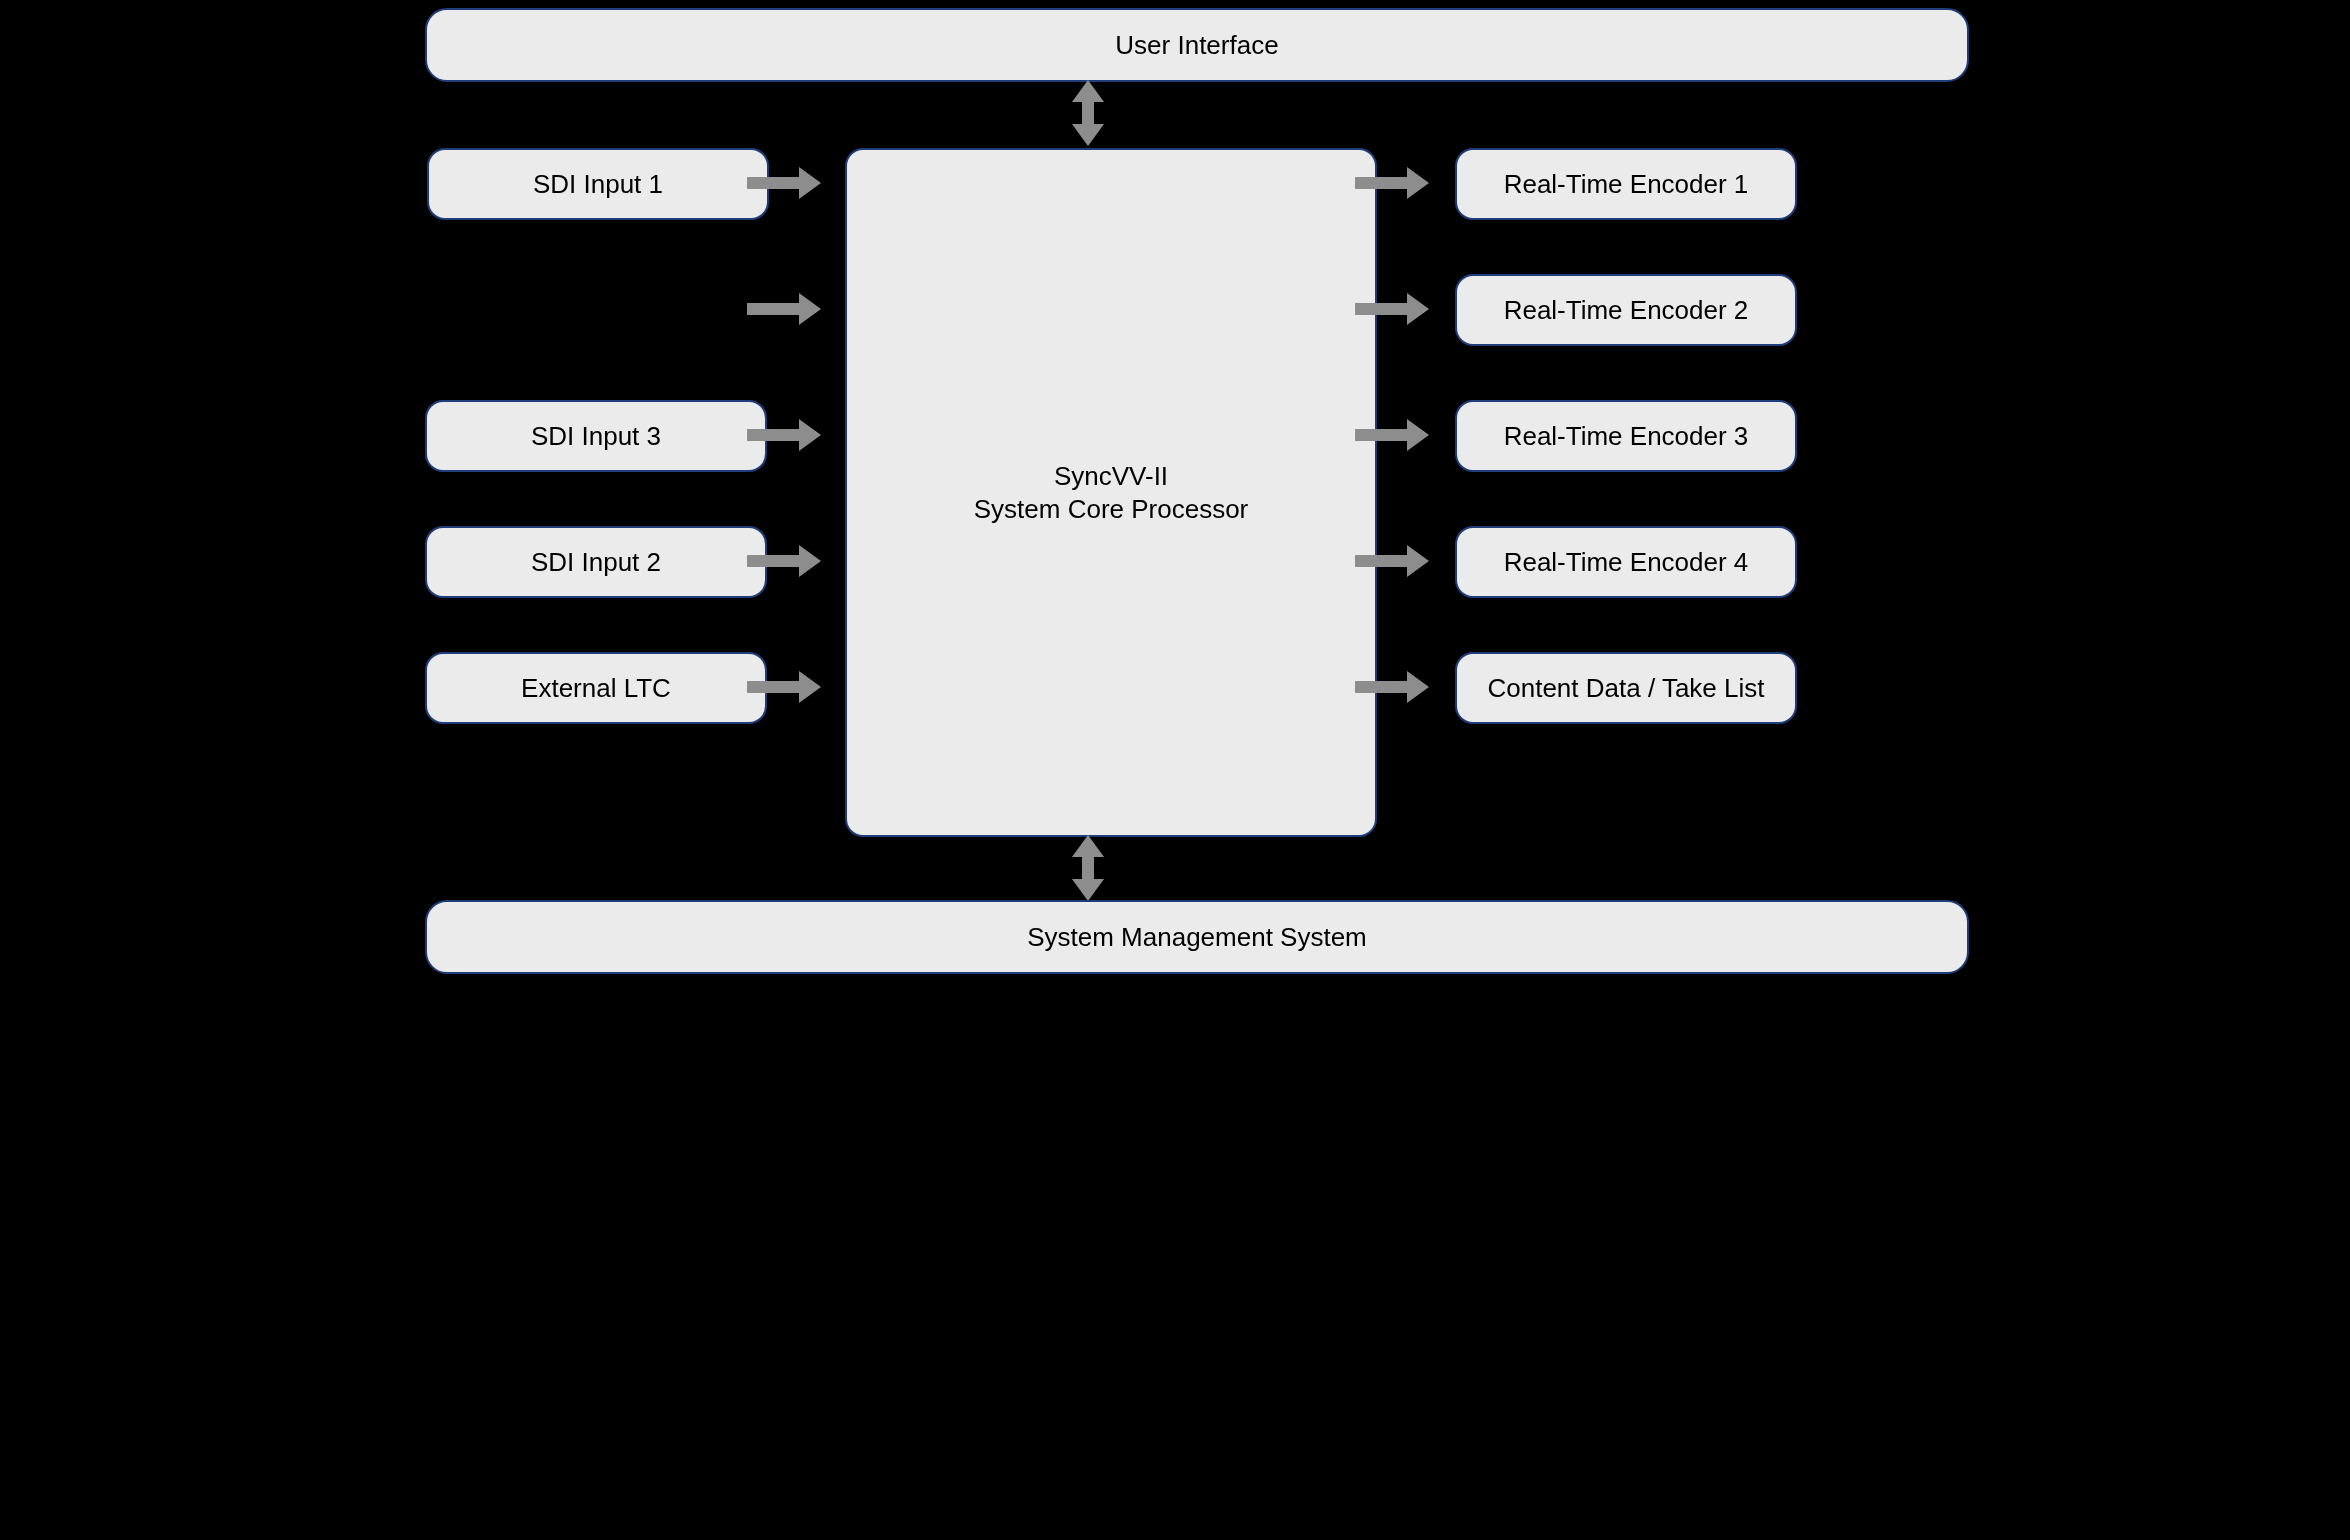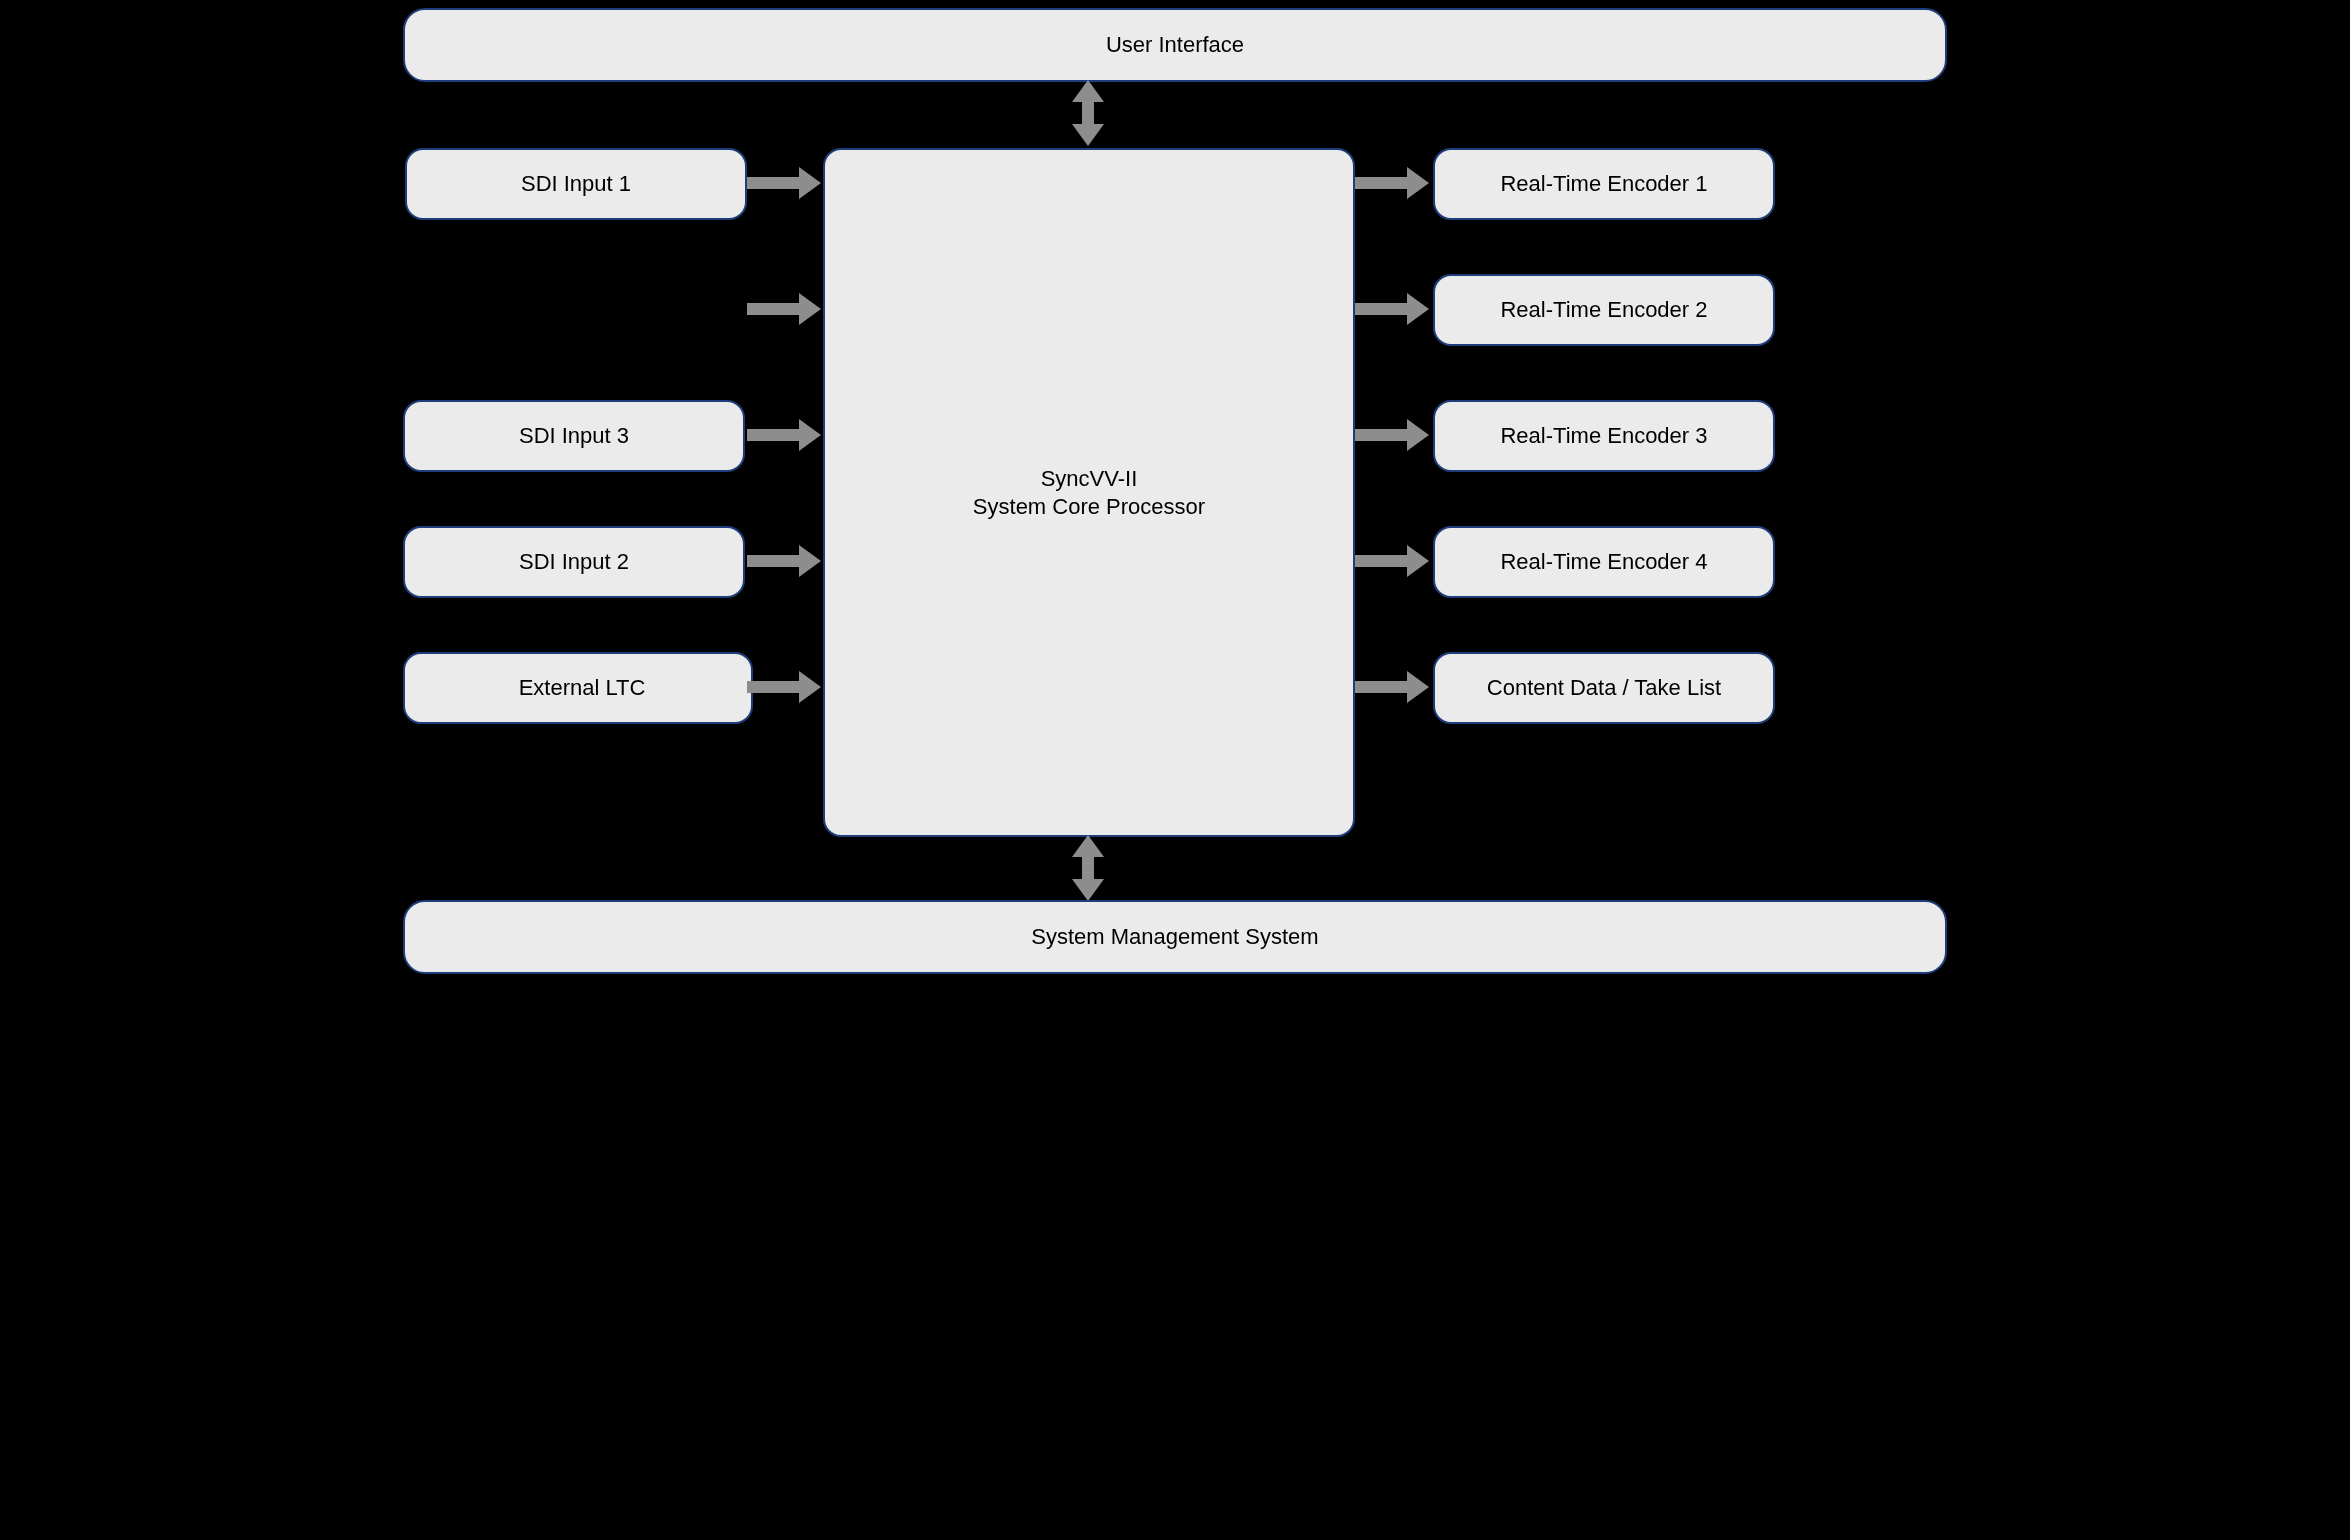--- a/index.html
+++ b/index.html
@@ -1,20 +1,20 @@
 <!DOCTYPE html>
 <html><head>
 <meta charset="utf-8">
 <style>
   html,body{margin:0;padding:0;background:#000;font-family:Arial,Helvetica,sans-serif}
   .canvas{position:relative;width:1568px;height:1028px;margin:0 auto;background:#000}
   .box{
     position:absolute;background:#ebebeb;border:2px solid #1f3d7a;border-radius:18px;
     display:flex;align-items:center;justify-content:center;color:#000;text-align:center;
-    font-size:22px;line-height:1.25;
+    font-size:26px;line-height:1.25;margin-left:22px;
   }
   .wide{border-radius:22px}
   .arrow-right{position:absolute}
   .arrow-right .shaft{position:absolute;height:12px;background:#8d8d8d;top:50%;left:0;transform:translateY(-50%)}
   .arrow-right .head{position:absolute;width:0;height:0;top:50%;transform:translateY(-50%);
     border-top:16px solid transparent;border-bottom:16px solid transparent;border-left:22px solid #8d8d8d}
   .arrow-bi-v{position:absolute}
   .arrow-bi-v .shaft{position:absolute;width:12px;background:#8d8d8d;left:50%;transform:translateX(-50%)}
   .arrow-bi-v .head-up{position:absolute;left:50%;transform:translateX(-50%);width:0;height:0;
     border-left:16px solid transparent;border-right:16px solid transparent;border-bottom:22px solid #8d8d8d}
@@ -55,21 +55,21 @@
 
   <div class="box" style="left:14px;top:148px;width:338px;height:68px;">
     <span>SDI Input 1</span>
   </div>
   <div class="box" style="left:12px;top:400px;width:338px;height:68px;">
     <span>SDI Input 3</span>
   </div>
   <div class="box" style="left:12px;top:526px;width:338px;height:68px;">
     <span>SDI Input 2</span>
   </div>
-  <div class="box" style="left:12px;top:652px;width:338px;height:68px;padding-left:8px;">
+  <div class="box" style="left:12px;top:652px;width:338px;height:68px;">
     <span>External LTC</span>
   </div>
 
   <div class="arrow-right" style="left:356px;top:166px;width:74px;height:34px;">
     <div class="shaft" style="width:52px"></div>
       <div class="head" style="left:52px"></div>
   </div>
   <div class="arrow-right" style="left:356px;top:292px;width:74px;height:34px;">
     <div class="shaft" style="width:52px"></div>
       <div class="head" style="left:52px"></div>

